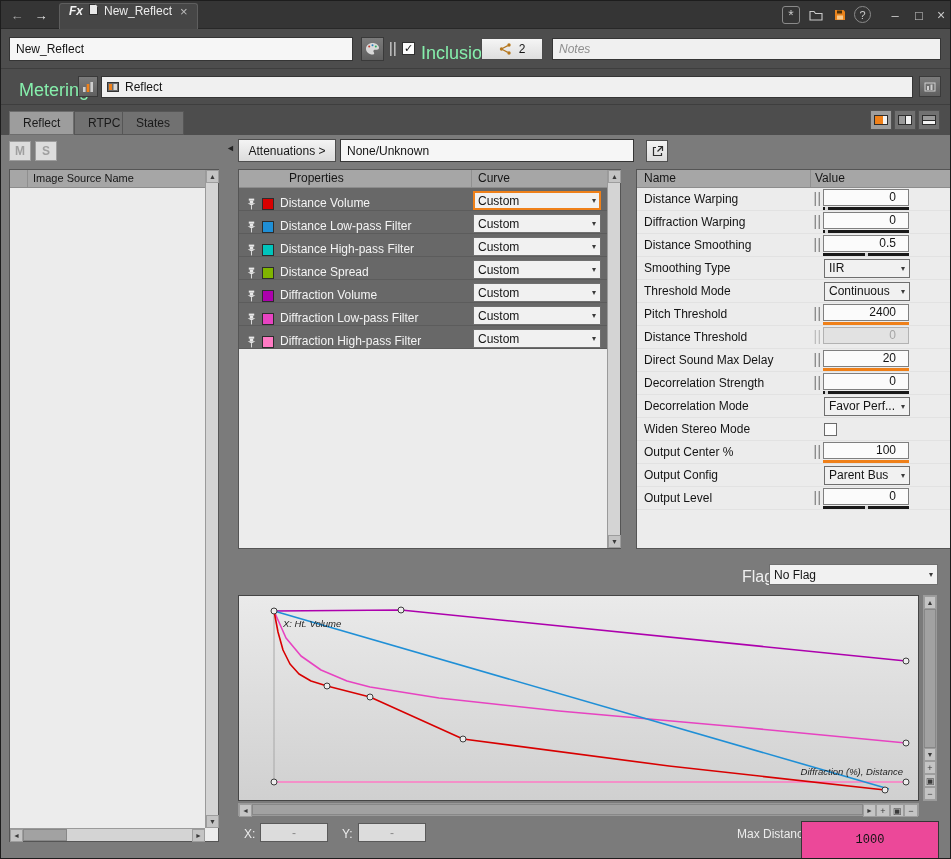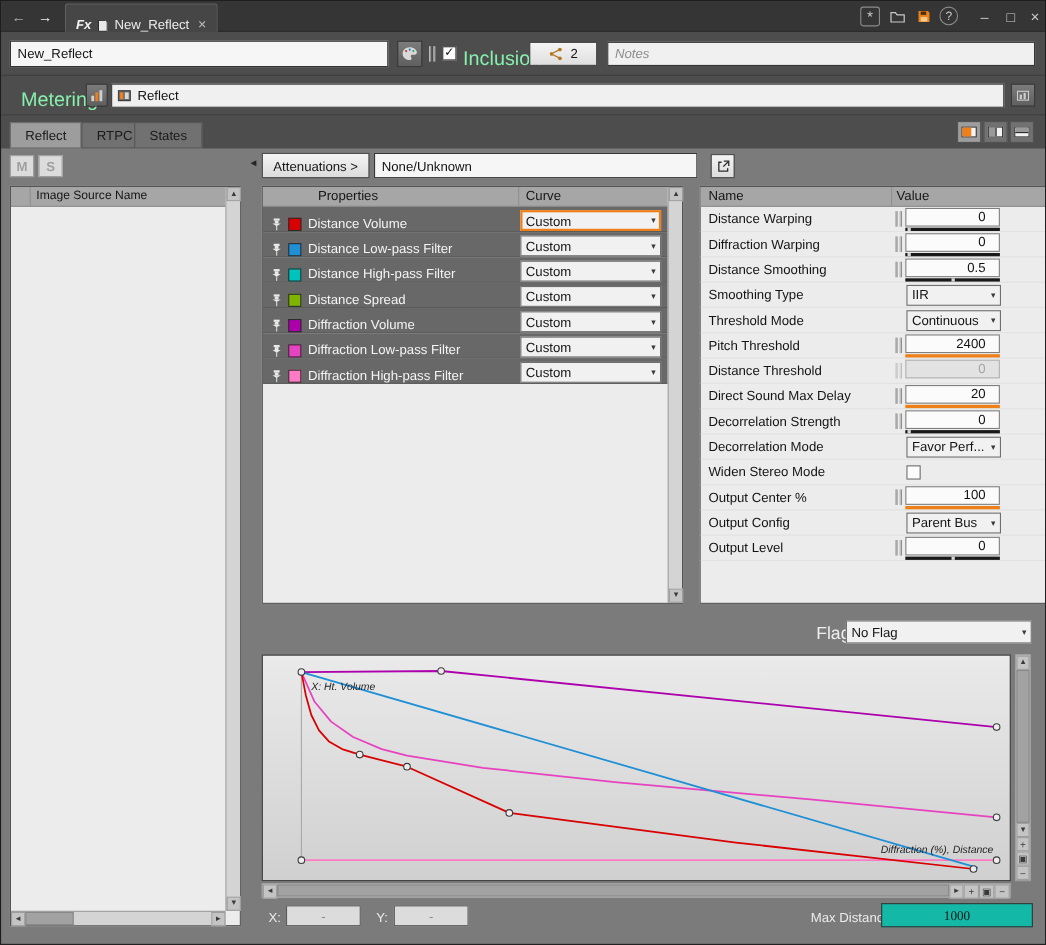--- a/index.html
+++ b/index.html
@@ -4,21 +4,21 @@
 <style>
   *{box-sizing:border-box;margin:0;padding:0}
   body{background:#222;font-family:"Liberation Sans","DejaVu Sans",sans-serif;-webkit-font-smoothing:antialiased}
   .window{position:relative;width:951px;height:859px;background:#4d4d4d;border:1px solid #1d1d1d;overflow:hidden}
 
   
   .titlebar{position:absolute;left:0;top:0;width:100%;height:28px;background:#353535;border-bottom:1px solid #282828}
   .tb-btn{position:absolute;top:4px;width:20px;height:20px;color:#c9c9c9;font-size:13px;display:flex;align-items:center;justify-content:center;cursor:default}
   .tb-btn.boxed{border:1px solid #8a8a8a;border-radius:3px;height:18px;top:5px;font-size:14px;line-height:10px}
   .tb-btn.circle{border:1px solid #8a8a8a;border-radius:50%;width:17px;height:17px;top:5px;font-size:11px}
-  .doc-tab{position:absolute;left:58px;top:2px;height:26px;background:#464646;border:1px solid #5e5e5e;border-bottom:none;border-radius:3px 3px 0 0;display:flex;align-items:flex-end;padding:0 9px;gap:6px}
+  .doc-tab{position:absolute;left:58px;top:2px;height:26px;background:#464646;border:1px solid #5e5e5e;border-bottom:none;border-radius:3px 3px 0 0;display:flex;align-items:flex-start;padding:0 9px;gap:6px}
   .fx-badge{font-style:italic;font-weight:bold;color:#f2f2f2;font-size:12px}
   .page-icon{width:9px;height:11px;background:#e8e8e8;border:1px solid #2d2d2d;clip-path:polygon(0 0,70% 0,100% 30%,100% 100%,0 100%)}
   .doc-title{color:#ececec;font-size:12px}
   .doc-close{color:#bdbdbd;font-size:13px;margin-left:2px}
 
   
   .name-row,.metering-row,.tab-row{position:absolute;left:0;width:100%;background:#4d4d4d;border-bottom:1px solid #3e3e3e}
   .name-row{top:28px;height:40px}
   .metering-row{top:68px;height:36px}
   .tab-row{top:104px;height:30px;border-bottom:none}
@@ -112,21 +112,21 @@
   .flag-dd{position:absolute;left:768px;top:429px;width:169px;height:21px}
 
   .graph-box{position:absolute;left:237px;top:460px;width:681px;height:206px;border:1px solid #454545;background:linear-gradient(#eaeaea,#d0d0d0)}
   .g-vscroll{position:absolute;left:922px;top:460px;width:14px;height:206px;display:flex;flex-direction:column;background:#cfcfcf;border:1px solid #9a9a9a}
   .g-vscroll .sc-btn{width:12px}
   .g-hscroll{position:absolute;left:237px;top:668px;width:681px;height:13px;display:flex;background:#cfcfcf;border:1px solid #9a9a9a}
   .zoom{font-size:9px;width:14px}
 
   .f-label{position:absolute;top:692px;color:#ececec;font-size:12px}
   .dim-input{position:absolute;top:688px;width:68px;height:19px;background:#dcdcdc;border:1px solid #5a5a5a;color:#8a8a8a;text-align:center;font-size:12px;font-family:inherit}
-  .md-input{position:absolute;left:800px;top:686px;width:138px;height:22px;background:#14b8a6;border:1px solid #353535;color:#141414;text-align:center;font-size:12px;font-family:Liberation Serif, serif}
+  .md-input{position:absolute;left:800px;top:686px;width:138px;height:38px;background:#ec4899;border:1px solid #353535;color:#141414;text-align:center;font-size:12px;font-family:Liberation Mono, monospace}
 </style>
 </head>
 <body>
 
 <div class="window">
 
   <div class="titlebar">
     <div class="tb-btn" style="left:6px;color:#a9a9a9">←</div>
     <div class="tb-btn" style="left:30px;color:#ededed">→</div>
     <div class="doc-tab">

